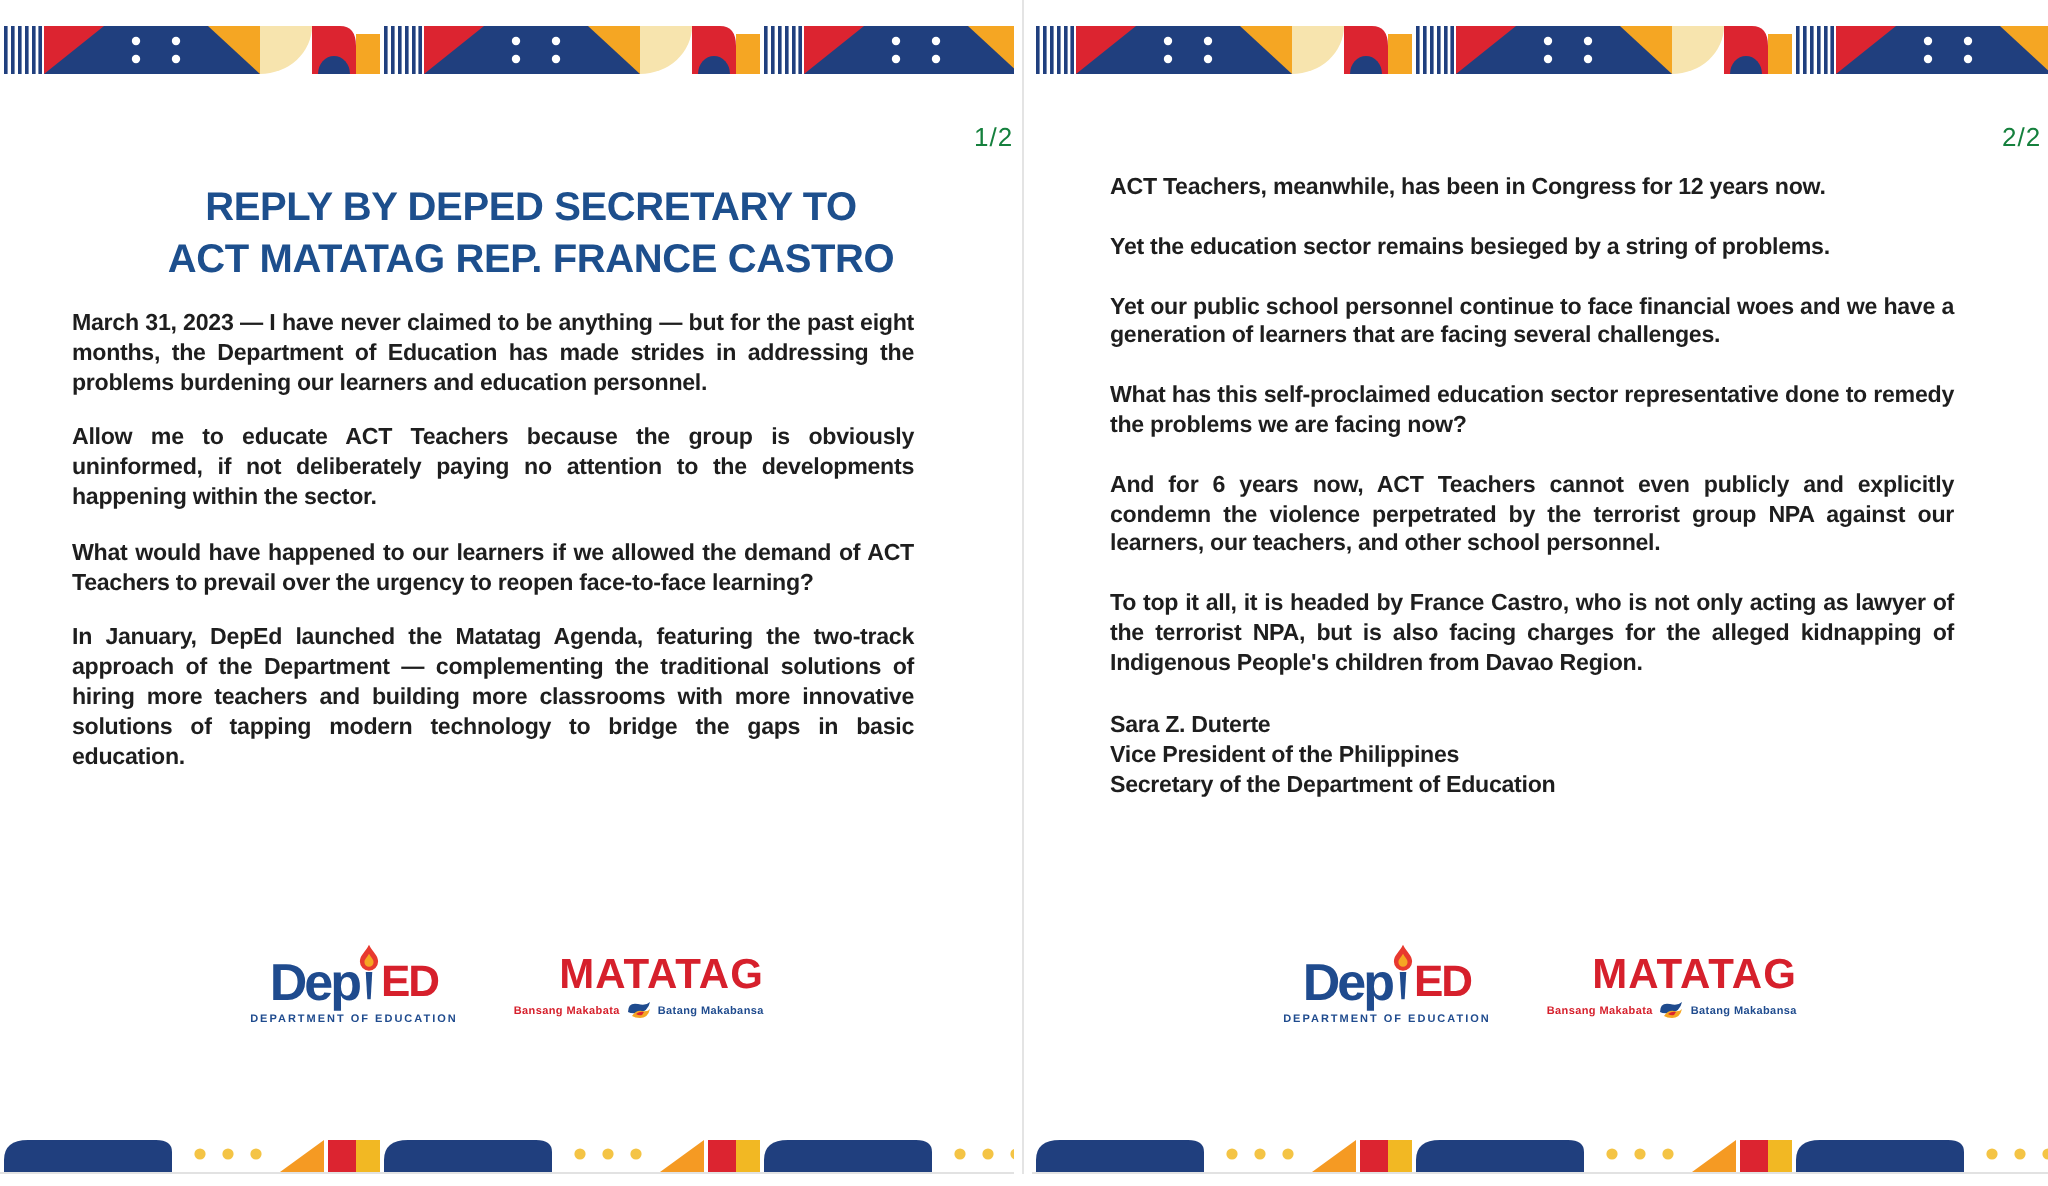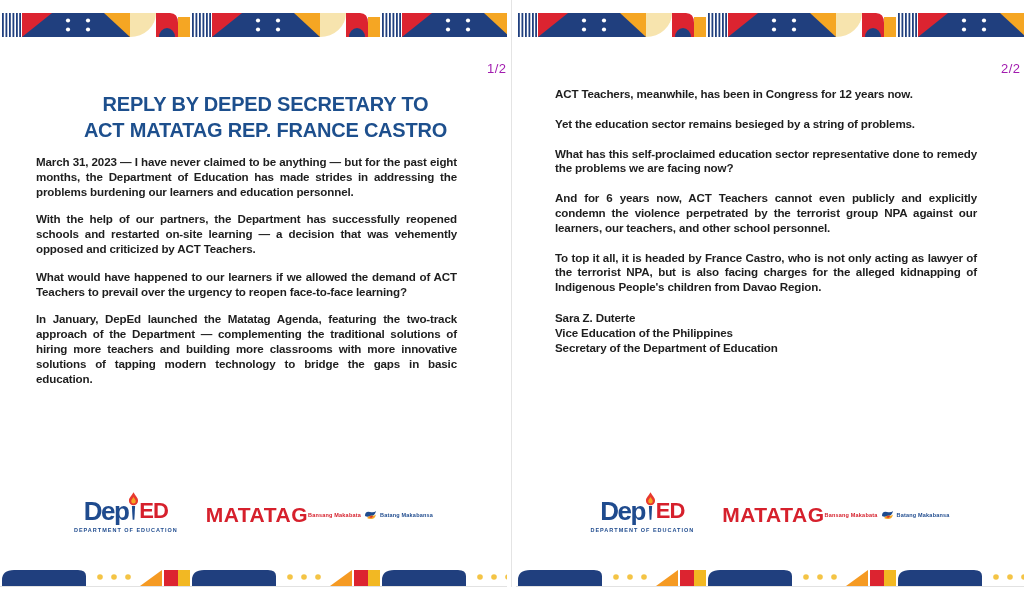--- a/index.html
+++ b/index.html
@@ -15,21 +15,21 @@
   .page.left{left:0;width:507px;}
   .page.right{left:516px;width:508px;}
   .vdivider{position:absolute;left:511px;top:0;width:1px;height:587px;background:#e4e4e4;}
 
   .band{position:absolute;left:0;right:0;}
   .band-top{top:13px;height:24px;}
   .band-bottom{top:566px;height:20px;}
   .band svg{display:block;width:100%;height:100%;}
 
   .pagenum{
-    position:absolute;top:61px;font-size:13px;color:#a21caf;letter-spacing:0.5px;
+    position:absolute;top:61px;font-size:13px;color:#15803d;letter-spacing:0.5px;
   }
   .page.left .pagenum{left:487px;}
   .page.right .pagenum{left:485px;}
 
   .title{
     position:absolute;top:91px;left:0;right:0;text-align:center;
     color:#1d4f8d;font-weight:700;font-size:20px;line-height:26px;letter-spacing:-0.2px;padding-left:24px;
   }
   .title div{white-space:nowrap;}
 
@@ -39,31 +39,31 @@
     text-align:justify;text-align-last:left;
   }
   .page.left  .body-text{top:155px;left:36px;width:437px;}
   .page.right .body-text{top:87px;left:39px;width:438px;}
   .body-text p{margin:0 16px 13px 0;}
   .page.right .body-text p{margin-bottom:15px;}
   .signature{margin-top:15px;}
   .signature div{line-height:15px;}
 
   .logos{
-    position:absolute;top:496px;left:0;right:0;
+    position:absolute;top:476px;left:0;right:0;
     display:flex;justify-content:center;align-items:center;gap:28px;
   }
   .deped{display:flex;flex-direction:column;align-items:center;}
   .deped-word{display:flex;align-items:center;height:30px;}
   .deped-word .dep{color:#1f4b8e;font-size:26px;font-weight:700;letter-spacing:-1.5px;}
   .deped-word .ed{color:#d6202c;font-size:22px;font-weight:700;letter-spacing:-1px;}
   .torch{margin:0 -1px;position:relative;top:-3px;}
   .deped-sub{font-size:5.5px;font-weight:700;color:#1f4b8e;letter-spacing:1px;margin-top:1px;}
 
-  .matatag{display:flex;align-items:center;}
+  .matatag{display:flex;flex-direction:column;align-items:flex-end;}
   .matatag-word{color:#d6202c;font-size:21px;font-weight:700;letter-spacing:0.5px;line-height:22px;}
   .matatag-tagline{display:flex;align-items:center;gap:3px;margin-top:1px;}
   .matatag-tagline span{font-size:5.5px;font-weight:700;letter-spacing:0.2px;}
   .tag-left{color:#d6202c;}
   .tag-right{color:#1f4b8e;}
 
   .defs-holder{position:absolute;width:0;height:0;overflow:hidden;}
 </style>
 </head>
 <body>
@@ -119,21 +119,21 @@
 
   <div class="pagenum">1/2</div>
 
   <div class="title">
     <div>REPLY BY DEPED SECRETARY TO</div>
     <div>ACT MATATAG REP. FRANCE CASTRO</div>
   </div>
 
   <div class="body-text">
     <p>March 31, 2023 — I have never claimed to be anything — but for the past eight months, the Department of Education has made strides in addressing the problems burdening our learners and education personnel.</p>
-    <p>With the help of our partners, the Department has successfully reopened schools and restarted on-site learning — a decision that was vehemently opposed and criticized by ACT Teachers.</p>
+    <p>Allow me to educate ACT Teachers because the group is obviously uninformed, if not deliberately paying no attention to the developments happening within the sector.</p>
     <p>What would have happened to our learners if we allowed the demand of ACT Teachers to prevail over the urgency to reopen face-to-face learning?</p>
     <p>In January, DepEd launched the Matatag Agenda, featuring the two-track approach of the Department — complementing the traditional solutions of hiring more teachers and building more classrooms with more innovative solutions of tapping modern technology to bridge the gaps in basic education.</p>
   </div>
 
   <div class="logos">
     <div class="deped">
       <div class="deped-word">
         <span class="dep">Dep</span>
         <span class="torch">
           <svg width="13" height="34" viewBox="0 0 20 46">
@@ -176,26 +176,27 @@
     <svg>
         <rect width="100%" height="100%" fill="url(#topPat)"></rect>
       </svg>
   </div>
 
   <div class="pagenum">2/2</div>
 
   <div class="body-text">
     <p>ACT Teachers, meanwhile, has been in Congress for 12 years now.</p>
     <p>Yet the education sector remains besieged by a string of problems.</p>
+    <p>Yet our public school personnel continue to face financial woes and we have a generation of learners that are facing several challenges.</p>
     <p>What has this self-proclaimed education sector representative done to remedy the problems we are facing now?</p>
     <p>And for 6 years now, ACT Teachers cannot even publicly and explicitly condemn the violence perpetrated by the terrorist group NPA against our learners, our teachers, and other school personnel.</p>
     <p>To top it all, it is headed by France Castro, who is not only acting as lawyer of the terrorist NPA, but is also facing charges for the alleged kidnapping of Indigenous People's children from Davao Region.</p>
     <div class="signature">
       <div>Sara Z. Duterte</div>
-      <div>Vice Education of the Philippines</div>
+      <div>Vice President of the Philippines</div>
       <div>Secretary of the Department of Education</div>
     </div>
   </div>
 
   <div class="logos">
     <div class="deped">
       <div class="deped-word">
         <span class="dep">Dep</span>
         <span class="torch">
           <svg width="13" height="34" viewBox="0 0 20 46">

